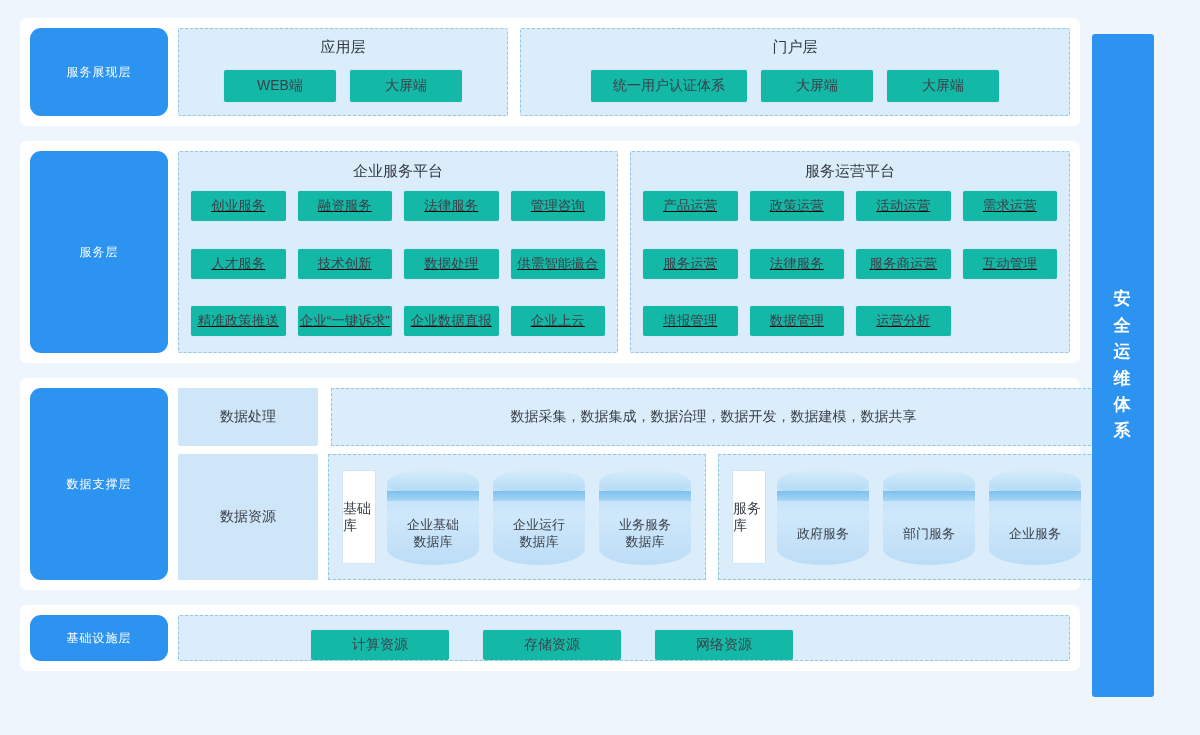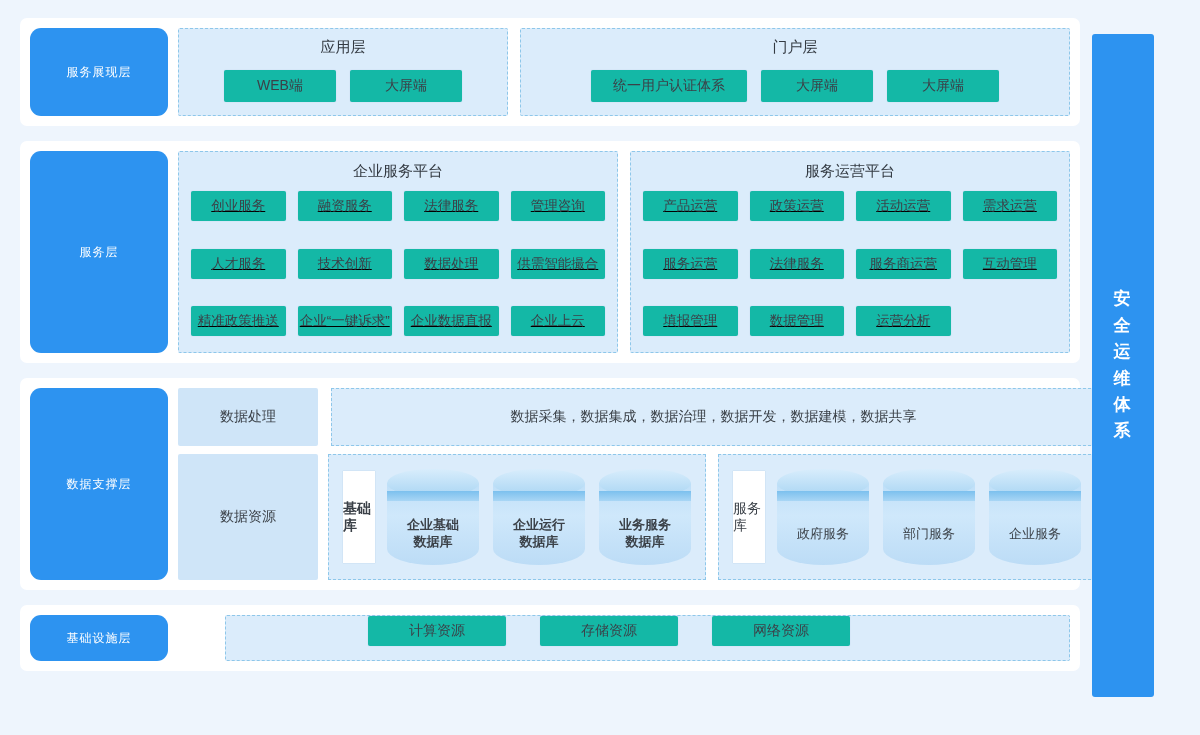--- a/index.html
+++ b/index.html
@@ -154,21 +154,21 @@
 
   .db-groups { flex: 1; display: flex; gap: 12px; }
   .db-panel {
     background: #dbecfb;
     border: 1px dashed #8ec7ea;
     padding: 12px 14px;
     display: flex;
     align-items: center;
     gap: 12px;
   }
-  .db-panel-base { flex: 0 0 360px; font-weight: bold; }
+  .db-panel-base { flex: 0 0 360px; }
   .db-panel-svc  { flex: 1; }
 
   .vchip {
     background: #ffffff;
     width: 32px;
     align-self: stretch;
     margin: 4px 0;
     display: flex;
     flex-direction: column;
     align-items: center;
@@ -220,23 +220,22 @@
     line-height: 1.3;
     padding-bottom: 14px;
     white-space: pre-line;
   }
   .cyl.short .cyl-label { padding-bottom: 22px; }
 
   
   .row-infra { height: 66px; }
   .row-infra .panel {
     flex-direction: row;
-    align-items: flex-start;
-    padding: 0 12px;
-    margin-left: 47px;
+    align-items: flex-end;
+    padding: 0 2px;
   }
   .infra-chips {
     display: flex;
     gap: 34px;
     margin-left: 130px;
   }
   .infra-chips .chip { padding: 0 26px; min-width: 138px; height: 30px; }
 
   
   .security-bar {

